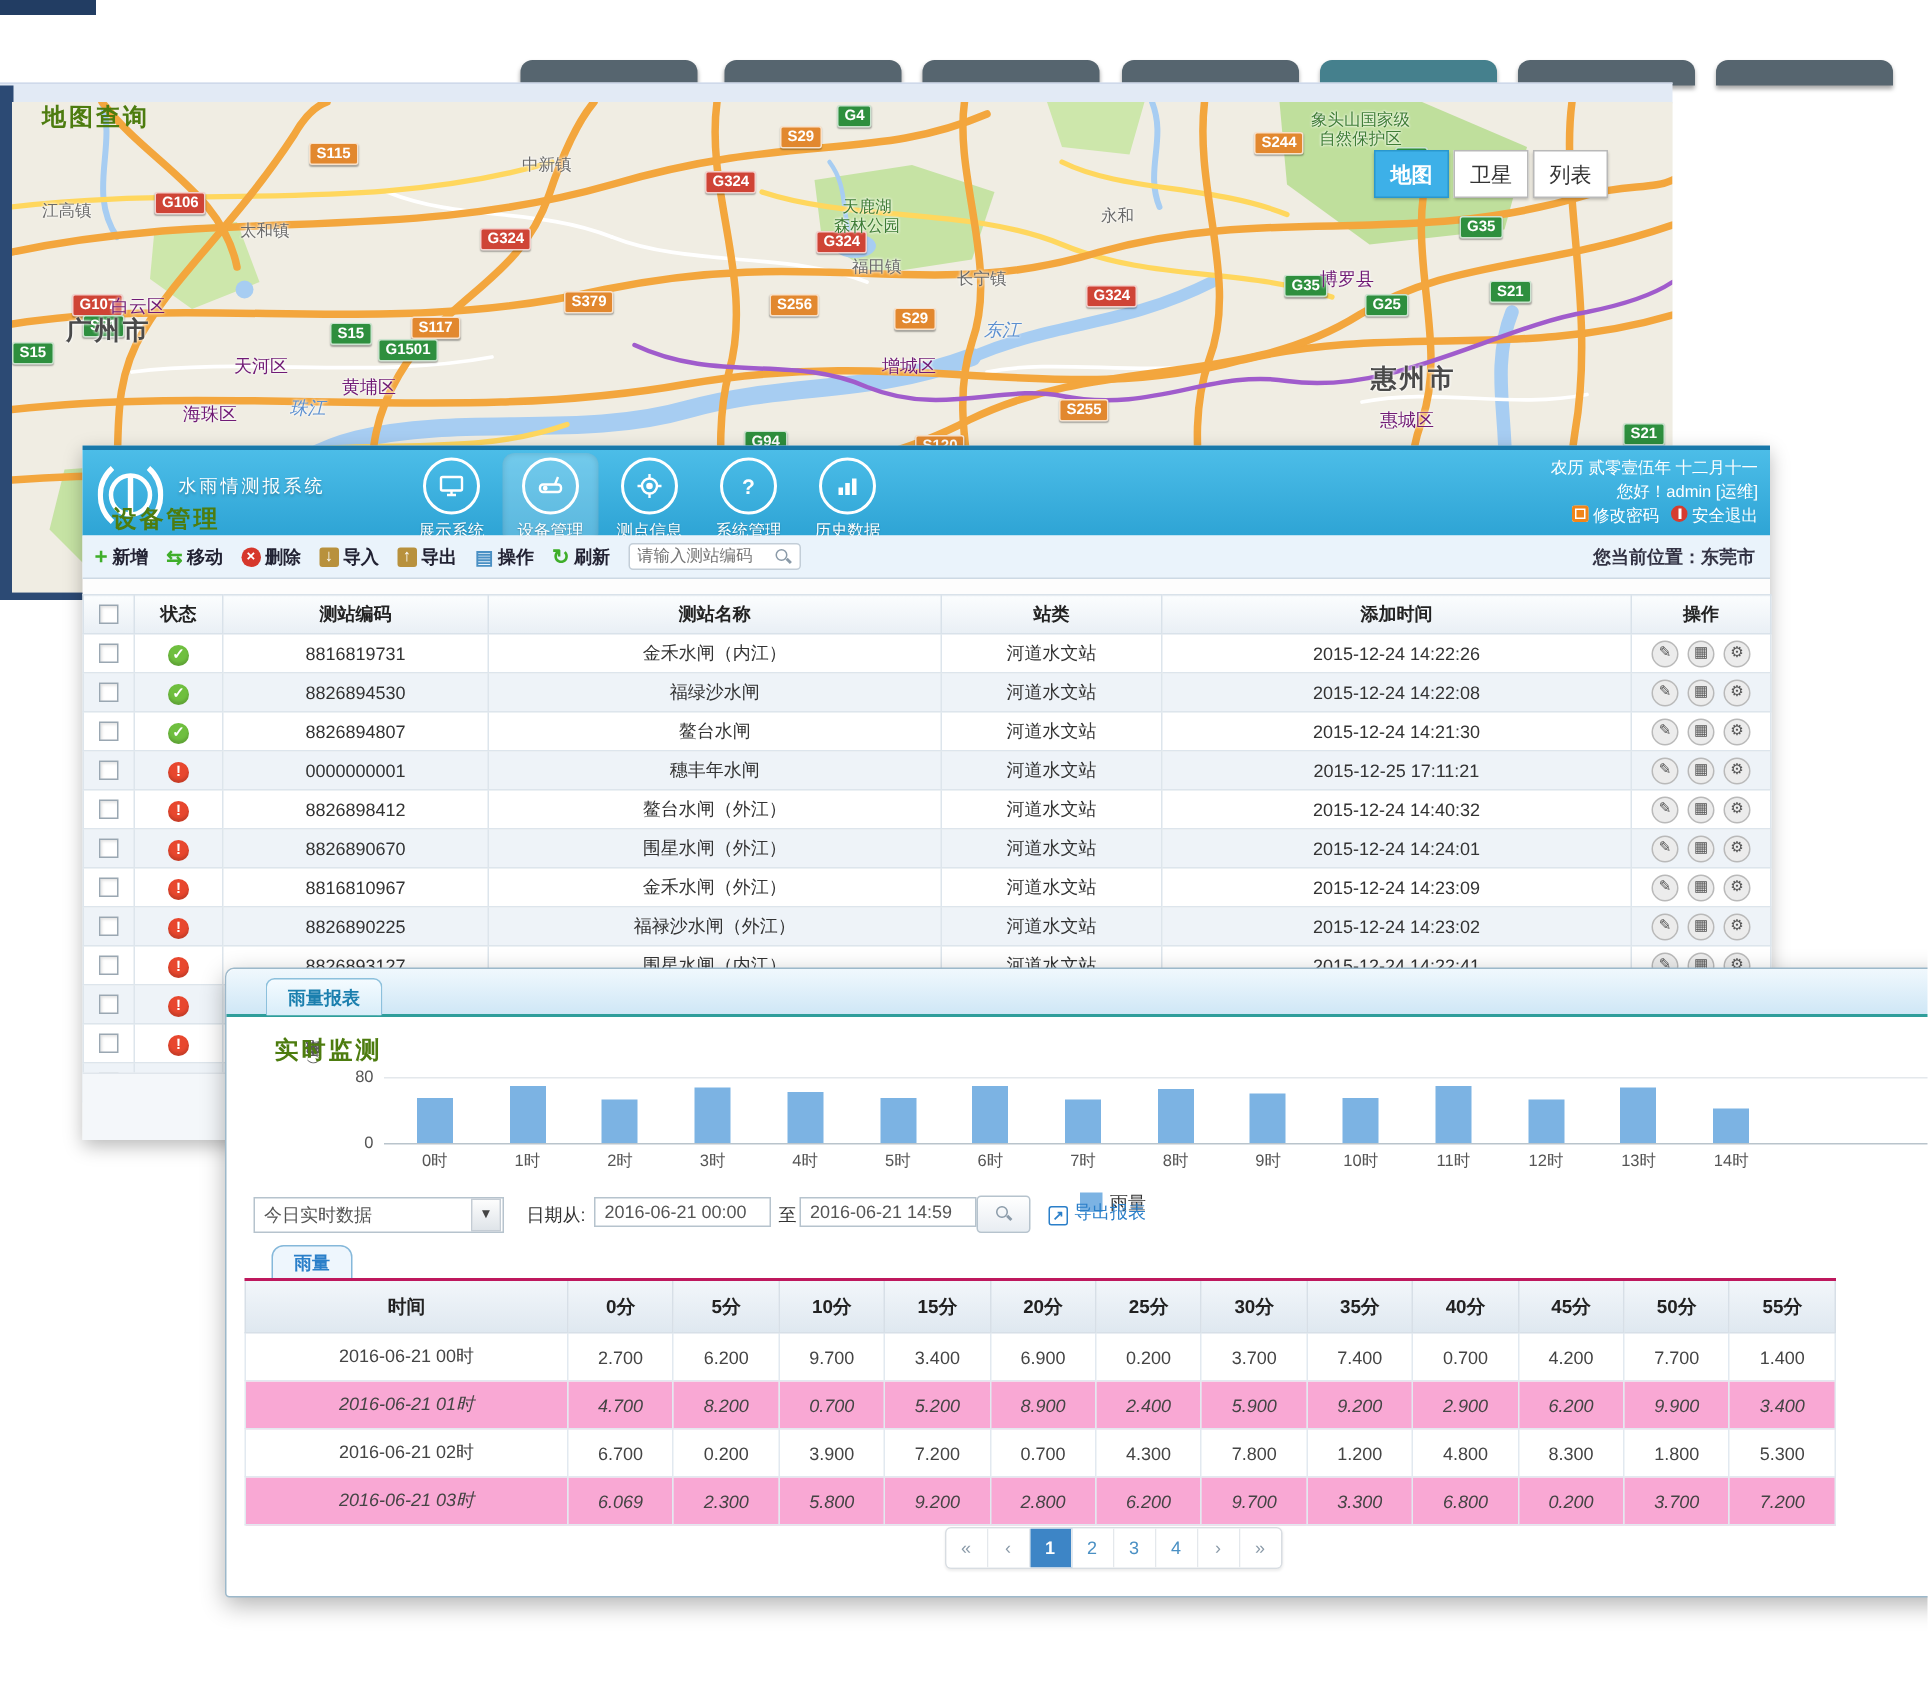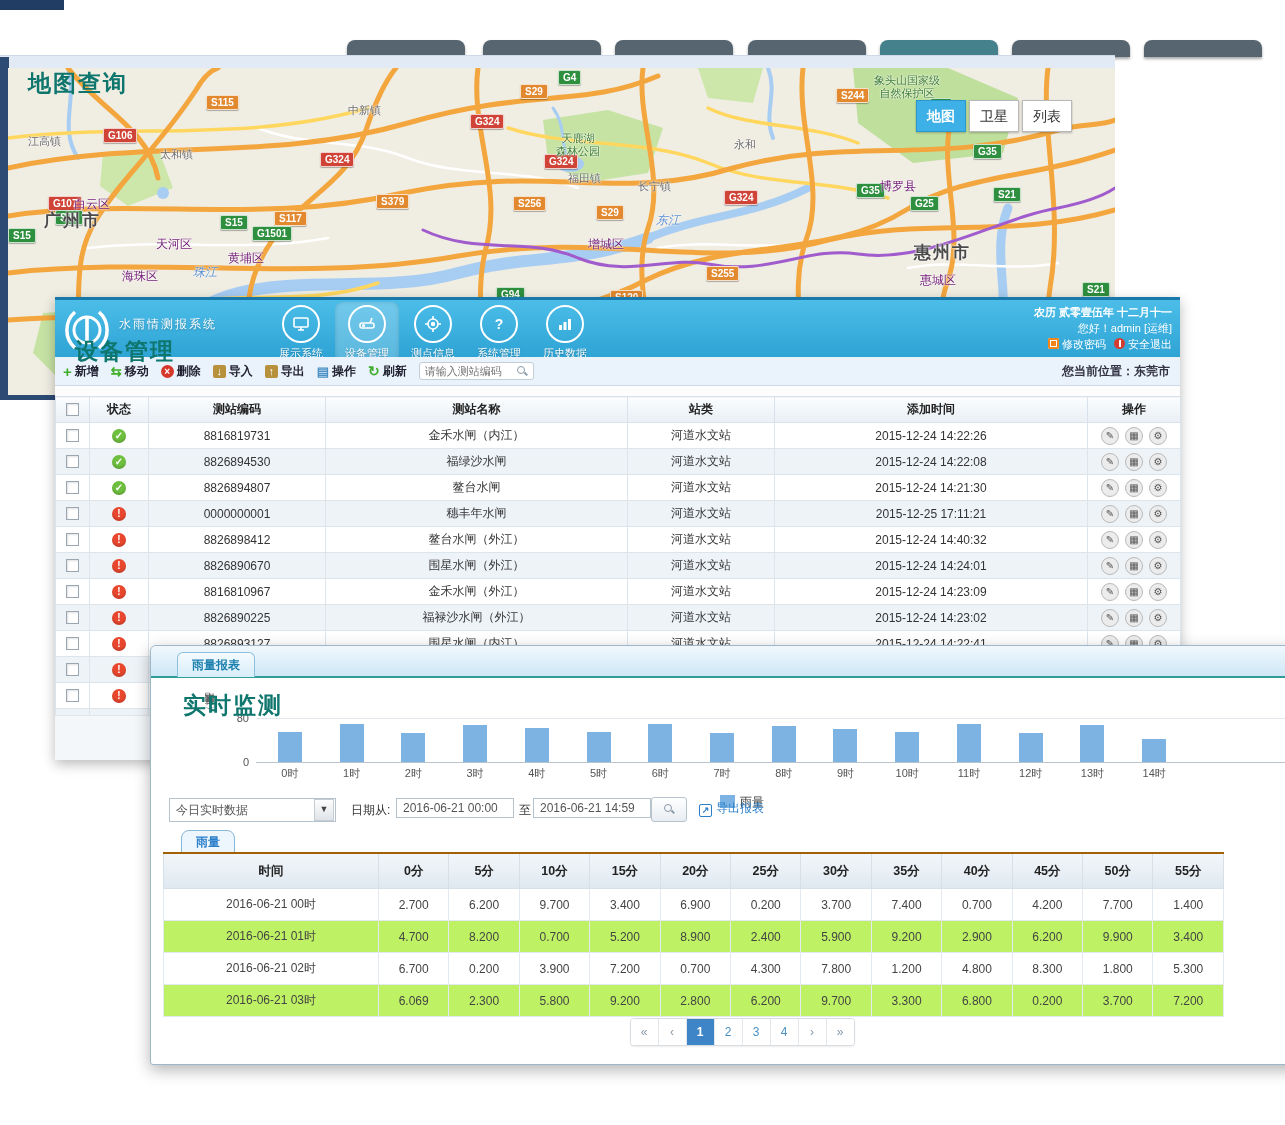--- a/index.html
+++ b/index.html
@@ -28,35 +28,35 @@
   .place.dist{font-size:12px;color:#701a75;}
   .place.town{font-size:11px;color:#6b6b6b;}
   .place.park{font-size:11px;color:#3f7d36;text-align:center;}
   .place.water{font-size:12px;font-style:italic;color:#5b8fd0;}
   #map-type{position:absolute;left:905px;top:32px;display:flex;}
   .map-btn{width:48px;height:30px;line-height:30px;text-align:center;font-size:14px;background:#fff;
            border:1px solid #b9b9b9;color:#333;margin-left:3px;cursor:pointer;box-shadow:0 1px 2px rgba(0,0,0,.25);}
   .map-btn.active{background:#3db0e8;border-color:#2a97cd;color:#fff;font-weight:bold;}
 
   
-  .annot{position:absolute;font-size:23px;color:#0f766e;font-weight:600;letter-spacing:2px;z-index:40;}
+  .annot{position:absolute;font-size:16px;color:#4d7c0f;font-weight:600;letter-spacing:2px;z-index:40;}
 
   
   #dev-window{position:absolute;left:55px;top:297px;width:1125px;height:463px;background:#fdfdfd;
               box-shadow:0 4px 12px rgba(0,0,0,.28);z-index:10;}
   #dev-header{position:relative;height:60px;background:linear-gradient(#4cbde8,#2ea4d5);border-top:3px solid #1878aa;box-sizing:border-box;}
   #logo{position:absolute;left:10px;top:8px;}
   #sys-title{position:absolute;left:64px;top:16px;font-size:12px;font-weight:normal;color:#fff;text-shadow:0 1px 2px rgba(0,0,0,.25);letter-spacing:2px;}
   #nav{position:absolute;left:213px;top:2px;display:flex;}
   .nav-item{width:64px;text-align:center;padding:3px 0 2px;margin:0 1px;border-radius:8px;cursor:pointer;}
   .nav-item.active{background:rgba(255,255,255,.22);box-shadow:inset 0 0 4px rgba(0,0,0,.15);}
   .nav-circ{width:34px;height:34px;border:2px solid #fff;border-radius:50%;margin:0 auto;display:flex;align-items:center;justify-content:center;}
   .nav-label{font-size:11px;color:#fff;margin-top:3px;text-shadow:0 1px 1px rgba(0,0,0,.3);}
   #user-info{position:absolute;right:8px;top:4px;text-align:right;font-size:11px;color:#fff;line-height:16px;}
-  #user-info .lunar{font-weight:bold;}
+  #user-info .lunar{font-weight:normal;}
   .ico-key{display:inline-block;width:11px;height:11px;background:#f08519;border-radius:2px;vertical-align:-1px;margin-right:3px;
            box-shadow:inset 0 0 0 2px #f08519,inset 0 0 0 3px #fff;}
   .ico-power{display:inline-block;width:11px;height:11px;background:#d63c2f;border-radius:50%;vertical-align:-1px;margin:0 3px 0 8px;
              box-shadow:inset 0 0 0 1px #fff0;position:relative;}
   .ico-power::after{content:"";position:absolute;left:4.5px;top:2px;width:2px;height:7px;background:#fff;}
 
   
   #toolbar{position:relative;height:28px;background:#eaf3fb;border-bottom:1px solid #cdd9e4;display:flex;align-items:center;padding-left:8px;}
   .tb-btn{display:flex;align-items:center;margin-right:12px;cursor:pointer;font-size:12px;font-weight:bold;color:#223;}
   .tbico{display:inline-block;margin-right:3px;font-size:13px;line-height:13px;font-weight:bold;}
@@ -121,24 +121,24 @@
               border:1px solid #b6c3cd;border-radius:3px;cursor:pointer;}
   #search-btn .mag{margin:0;position:absolute;left:11px;top:5px;}
   #export{position:absolute;left:548px;top:4px;color:#2a7fc9;cursor:pointer;}
   .exp-ico{display:inline-block;width:11px;height:11px;border:1.5px solid #2a7fc9;border-radius:2px;font-size:9px;line-height:10px;
            text-align:center;color:#2a7fc9;font-weight:bold;vertical-align:-1px;margin-right:4px;}
 
   
   #sub-tab{position:absolute;left:30px;top:184px;height:22px;line-height:22px;padding:0 14px;background:#eef6fd;
            border:1px solid #85b8da;border-radius:8px 8px 0 0;color:#2a7fc9;font-weight:bold;font-size:12px;cursor:pointer;}
   #rep-table{position:absolute;left:12px;top:206px;width:1061px;border-collapse:collapse;table-layout:fixed;
-             border-top:2px solid #a16207;}
+             border-top:2px solid #be185d;}
   #rep-table th{background:linear-gradient(#f2f6fa,#dfe8f0);height:32px;font-size:12.5px;color:#222;border:1px solid #d7dfe7;}
   #rep-table td{height:29px;text-align:center;font-size:12px;color:#444;border:1px solid #e2e9f0;background:#fff;}
-  #rep-table tr.alt td{background:#bef264;}
+  #rep-table tr.alt td{background:#f9a8d4;font-style:italic;}
 
   
   #pager{position:absolute;left:0;top:372px;width:100%;text-align:center;}
   #pager .box{display:inline-flex;border:1px solid #d8dde2;border-radius:4px;overflow:hidden;background:#fff;box-shadow:0 1px 2px rgba(0,0,0,.08);}
   .pg{width:27px;height:26px;line-height:26px;font-size:12px;color:#4a90c4;border-right:1px solid #e4e8ec;cursor:pointer;background:#fff;text-align:center;}
   .pg:last-child{border-right:none;}
   .pg.nav{color:#8a9aa8;}
   .pg.active{background:#3d85c6;color:#fff;font-weight:bold;}
 </style>
 </head>

